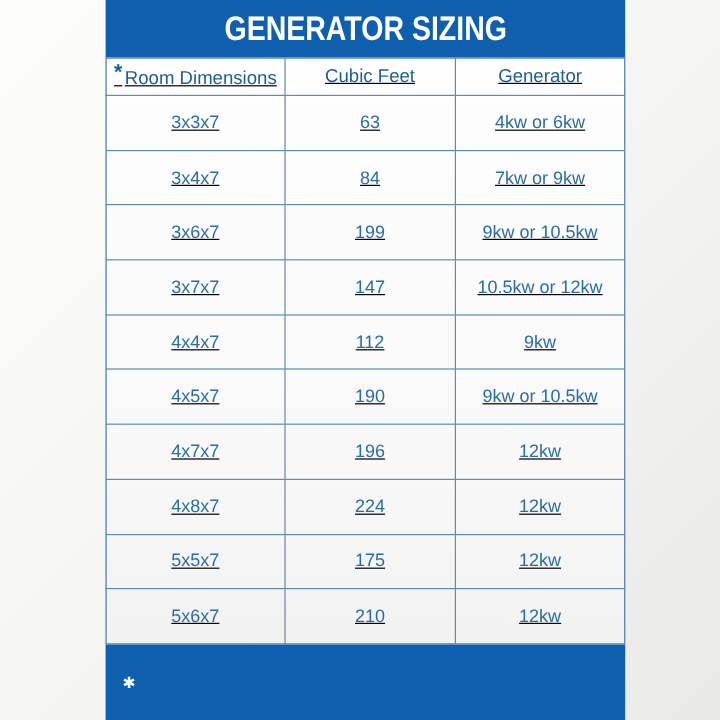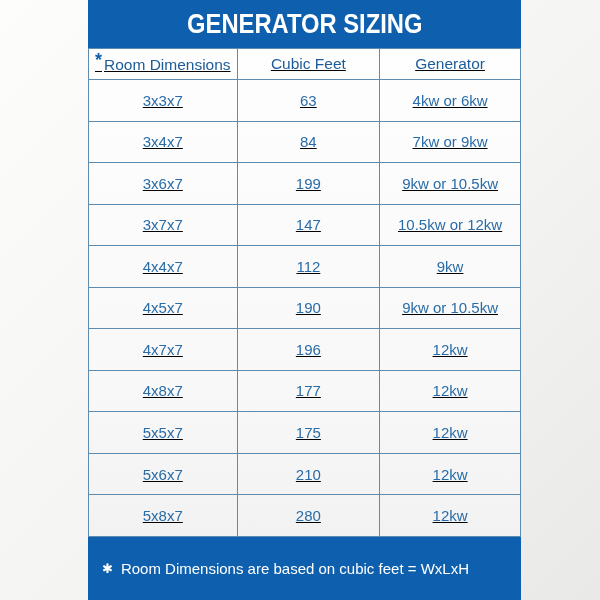--- a/index.html
+++ b/index.html
@@ -146,40 +146,34 @@
     <td>190</td>
     <td>9kw or 10.5kw</td>
   </tr>
           <tr>
     <td>4x7x7</td>
     <td>196</td>
     <td>12kw</td>
   </tr>
           <tr>
     <td>4x8x7</td>
-    <td>177</td>
+    <td>224</td>
     <td>12kw</td>
   </tr>
           <tr>
     <td>5x5x7</td>
     <td>175</td>
     <td>12kw</td>
   </tr>
           <tr>
     <td>5x6x7</td>
     <td>210</td>
     <td>12kw</td>
   </tr>
-          <tr>
-    <td>5x8x7</td>
-    <td>280</td>
-    <td>12kw</td>
-  </tr>
         </tbody>
     </table>
   </div>
 
   <div class="footer">
     <span class="foot-asterisk">✱</span>
-    <span>Room Dimensions are based on cubic feet = WxLxH</span>
   </div>
 
 </div>
 
 </body></html>

